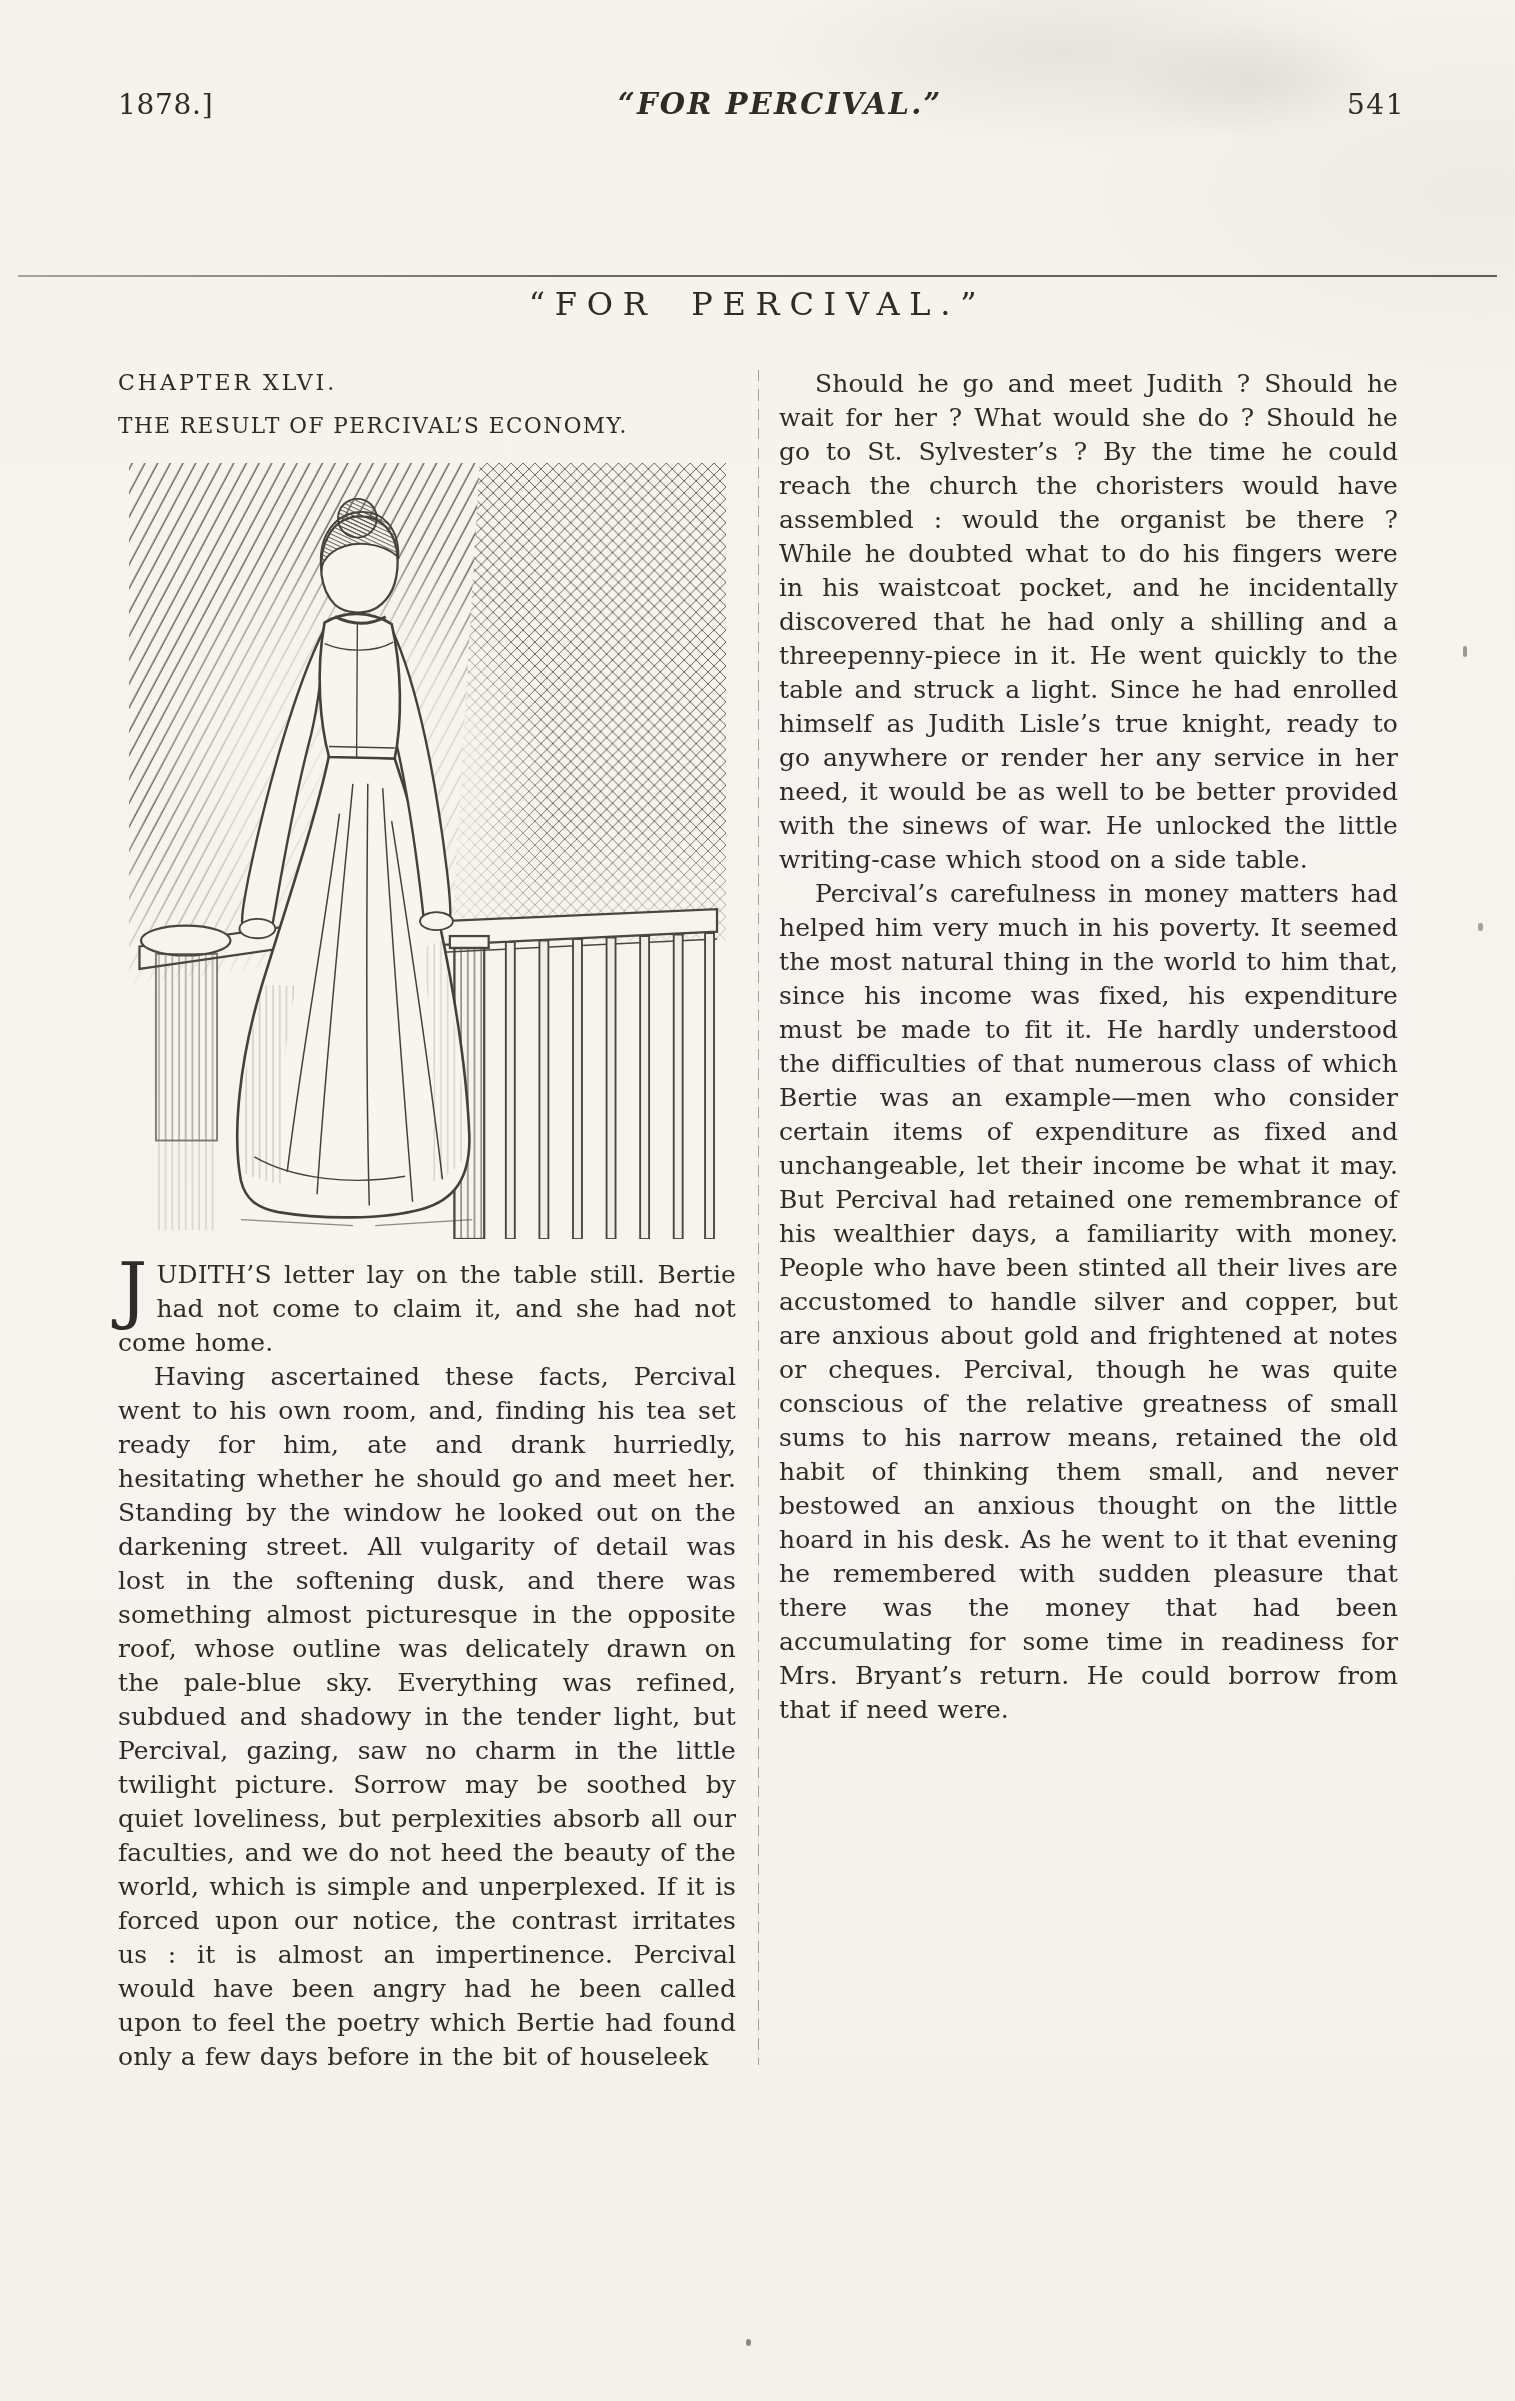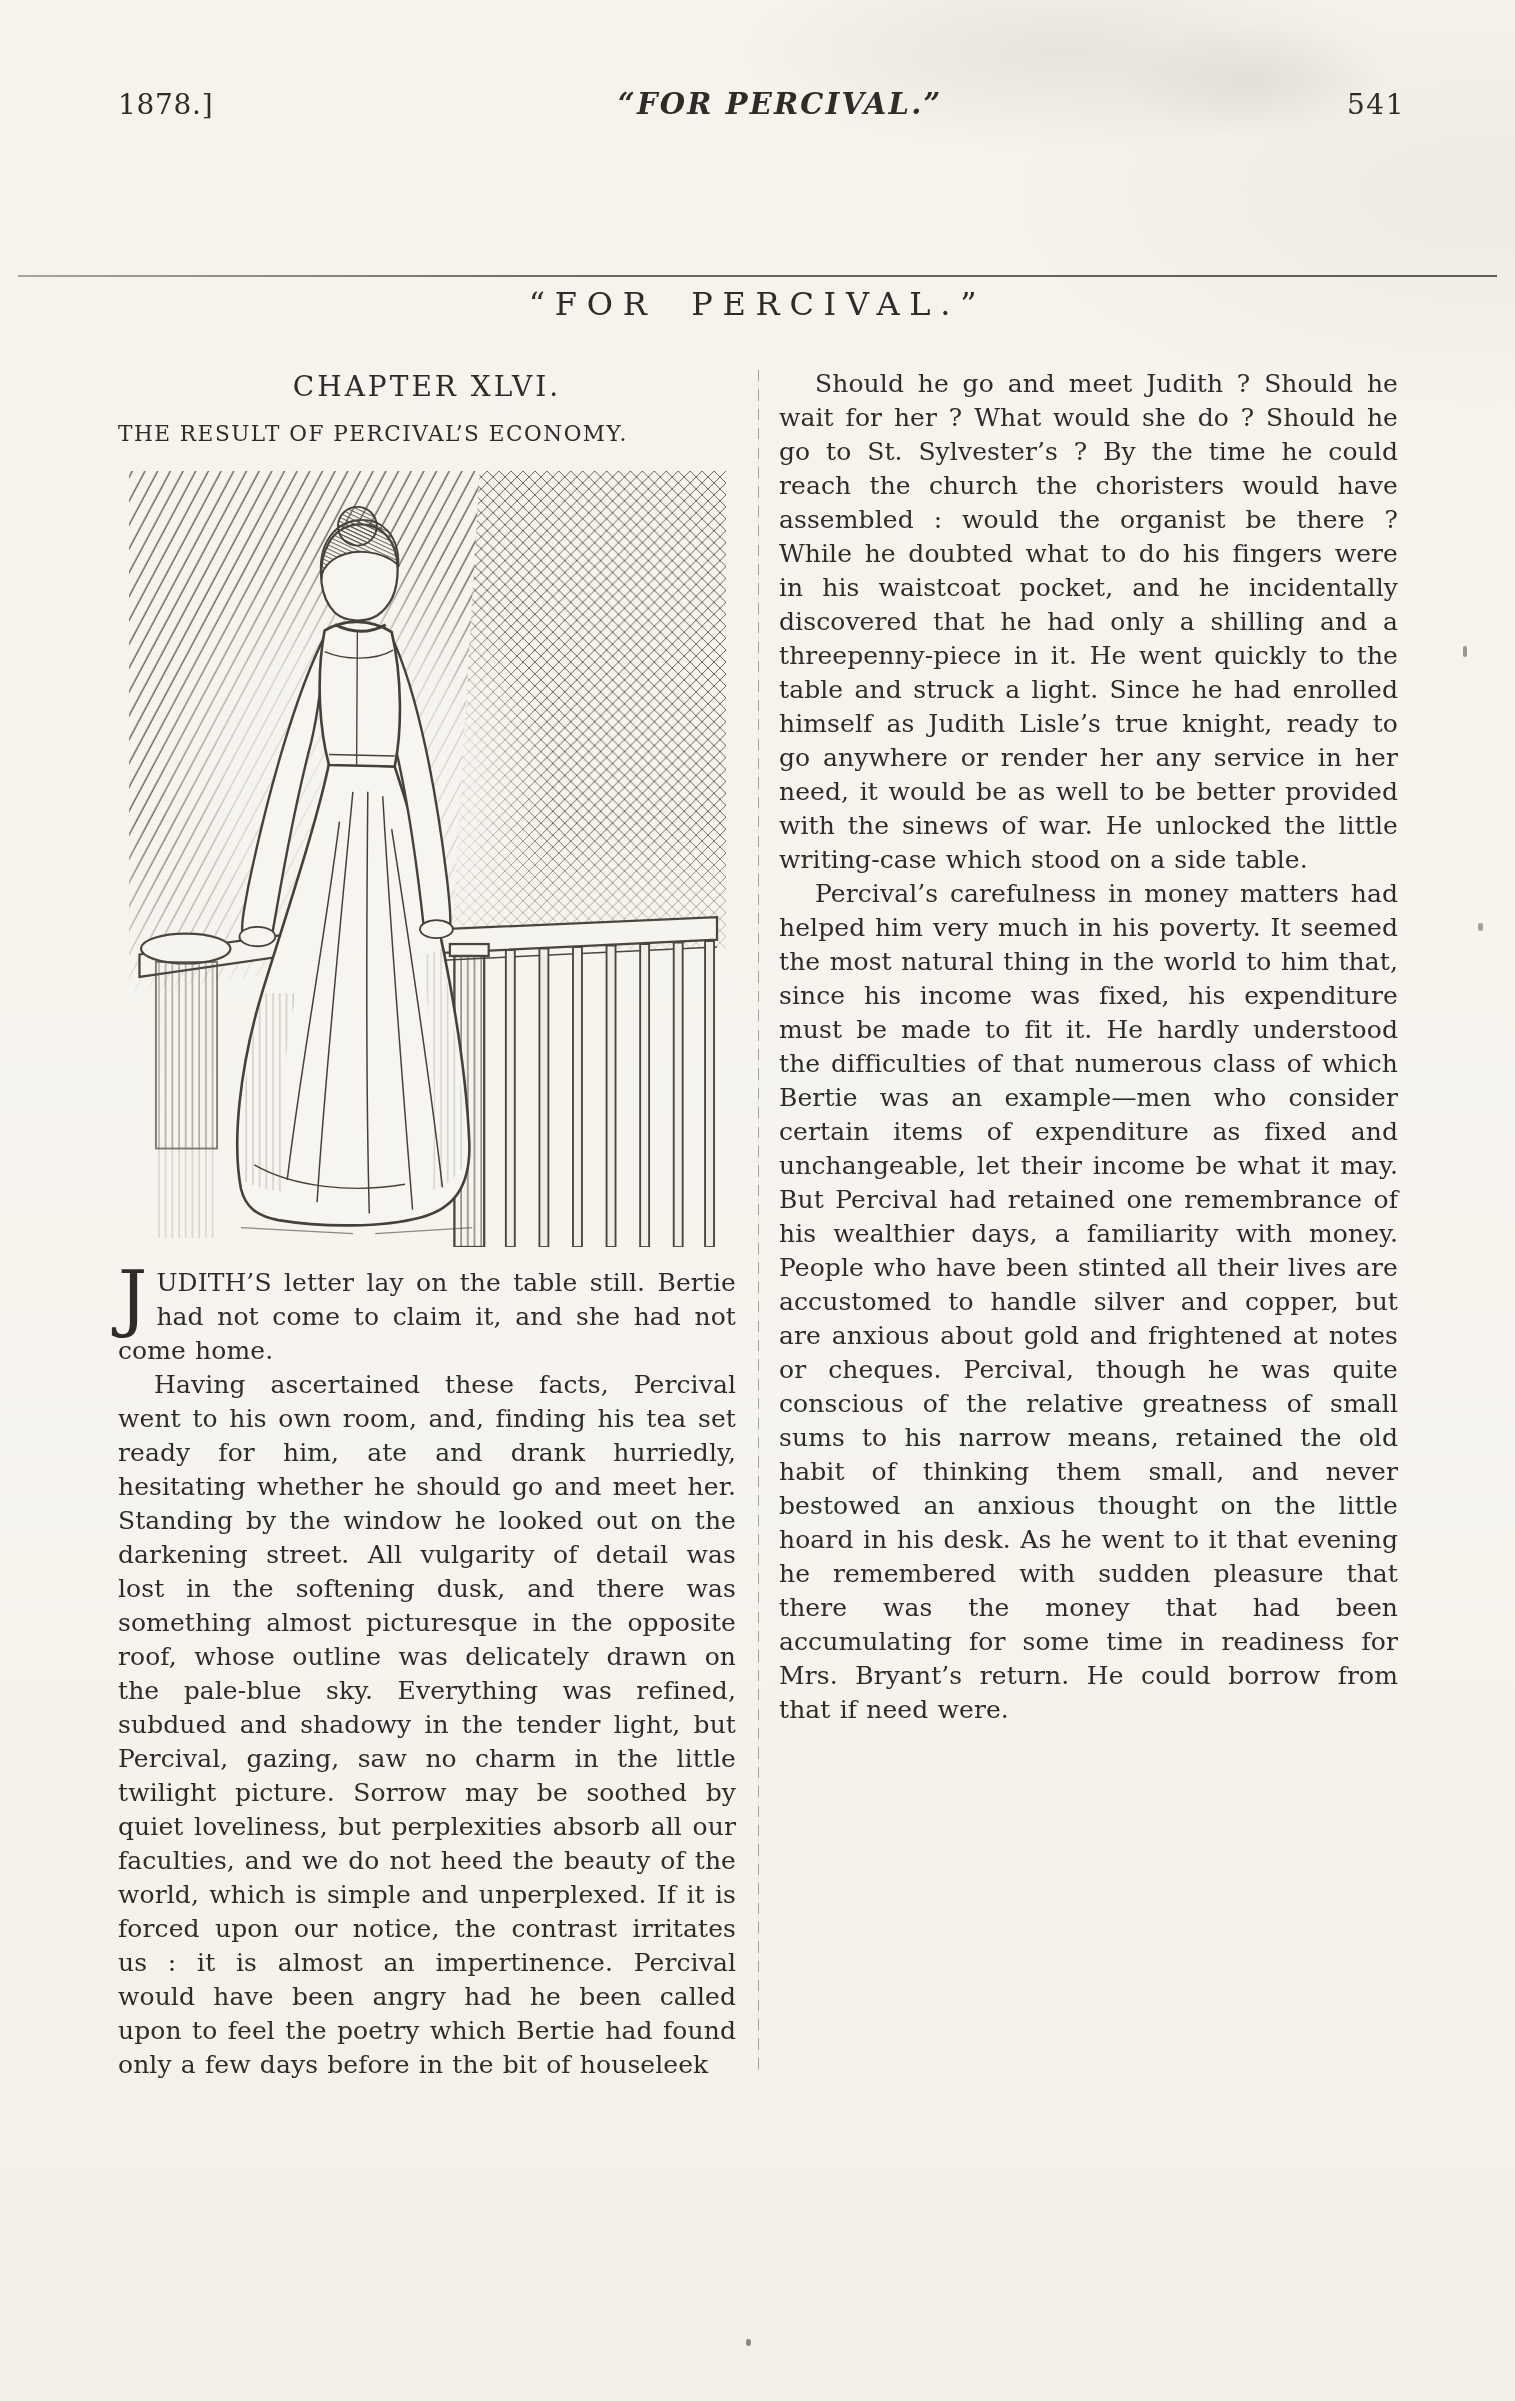--- a/index.html
+++ b/index.html
@@ -48,22 +48,22 @@
   .col-left  { width: 618px; }
   .col-right { width: 619px; }
   .col-divider { width: 43px; position: relative; }
   .col-divider::before {
     content: ""; position: absolute; left: 50%; top: 3px; bottom: 9px; width: 1.5px;
     background: repeating-linear-gradient(to bottom,
       rgba(62,60,54,0.45) 0 11.2px, rgba(62,60,54,0.07) 11.2px 19.4px);
   }
 
   .chapter {
-    margin: 3px 0 4px; text-align: center;
-    font-size: 28px; font-weight: normal; letter-spacing: 3px;
+    margin: 3px 0 4px; 
+    font-size: 22px; font-weight: normal; letter-spacing: 3px;
   }
   .chapter-sub {
     margin: 18px 0 0; text-align: left;
     font-size: 21.6px; font-weight: normal; letter-spacing: 1.5px;
   }
 
   .illustration { margin: 25px auto 19.4px; width: 597px; }
   .illustration svg { display: block; }
 
   .body-para {

